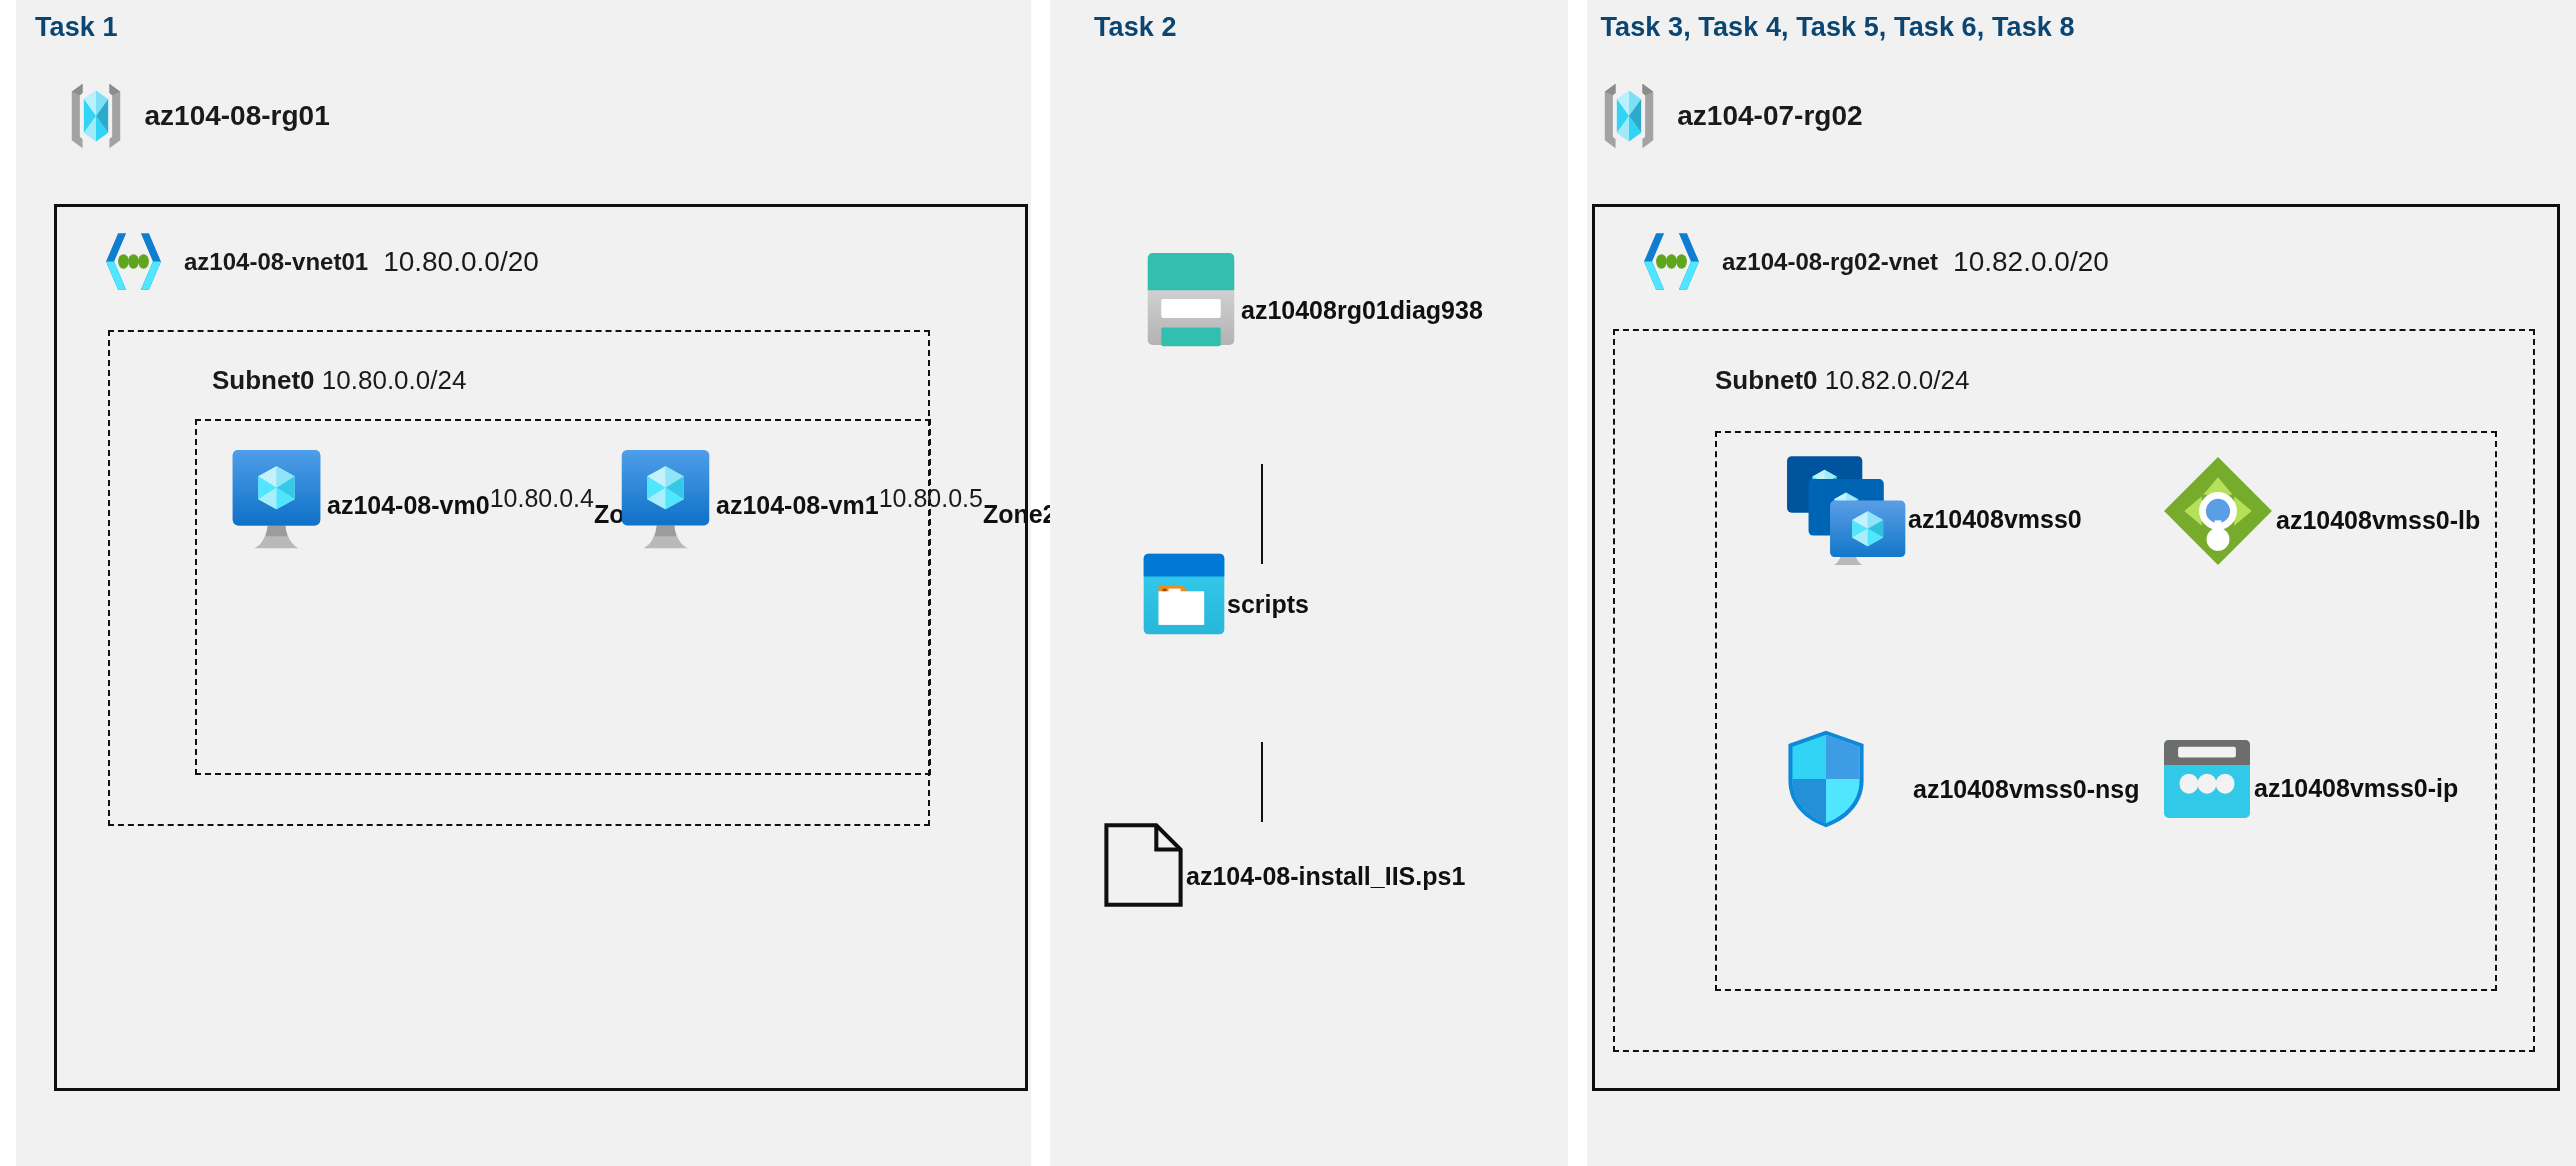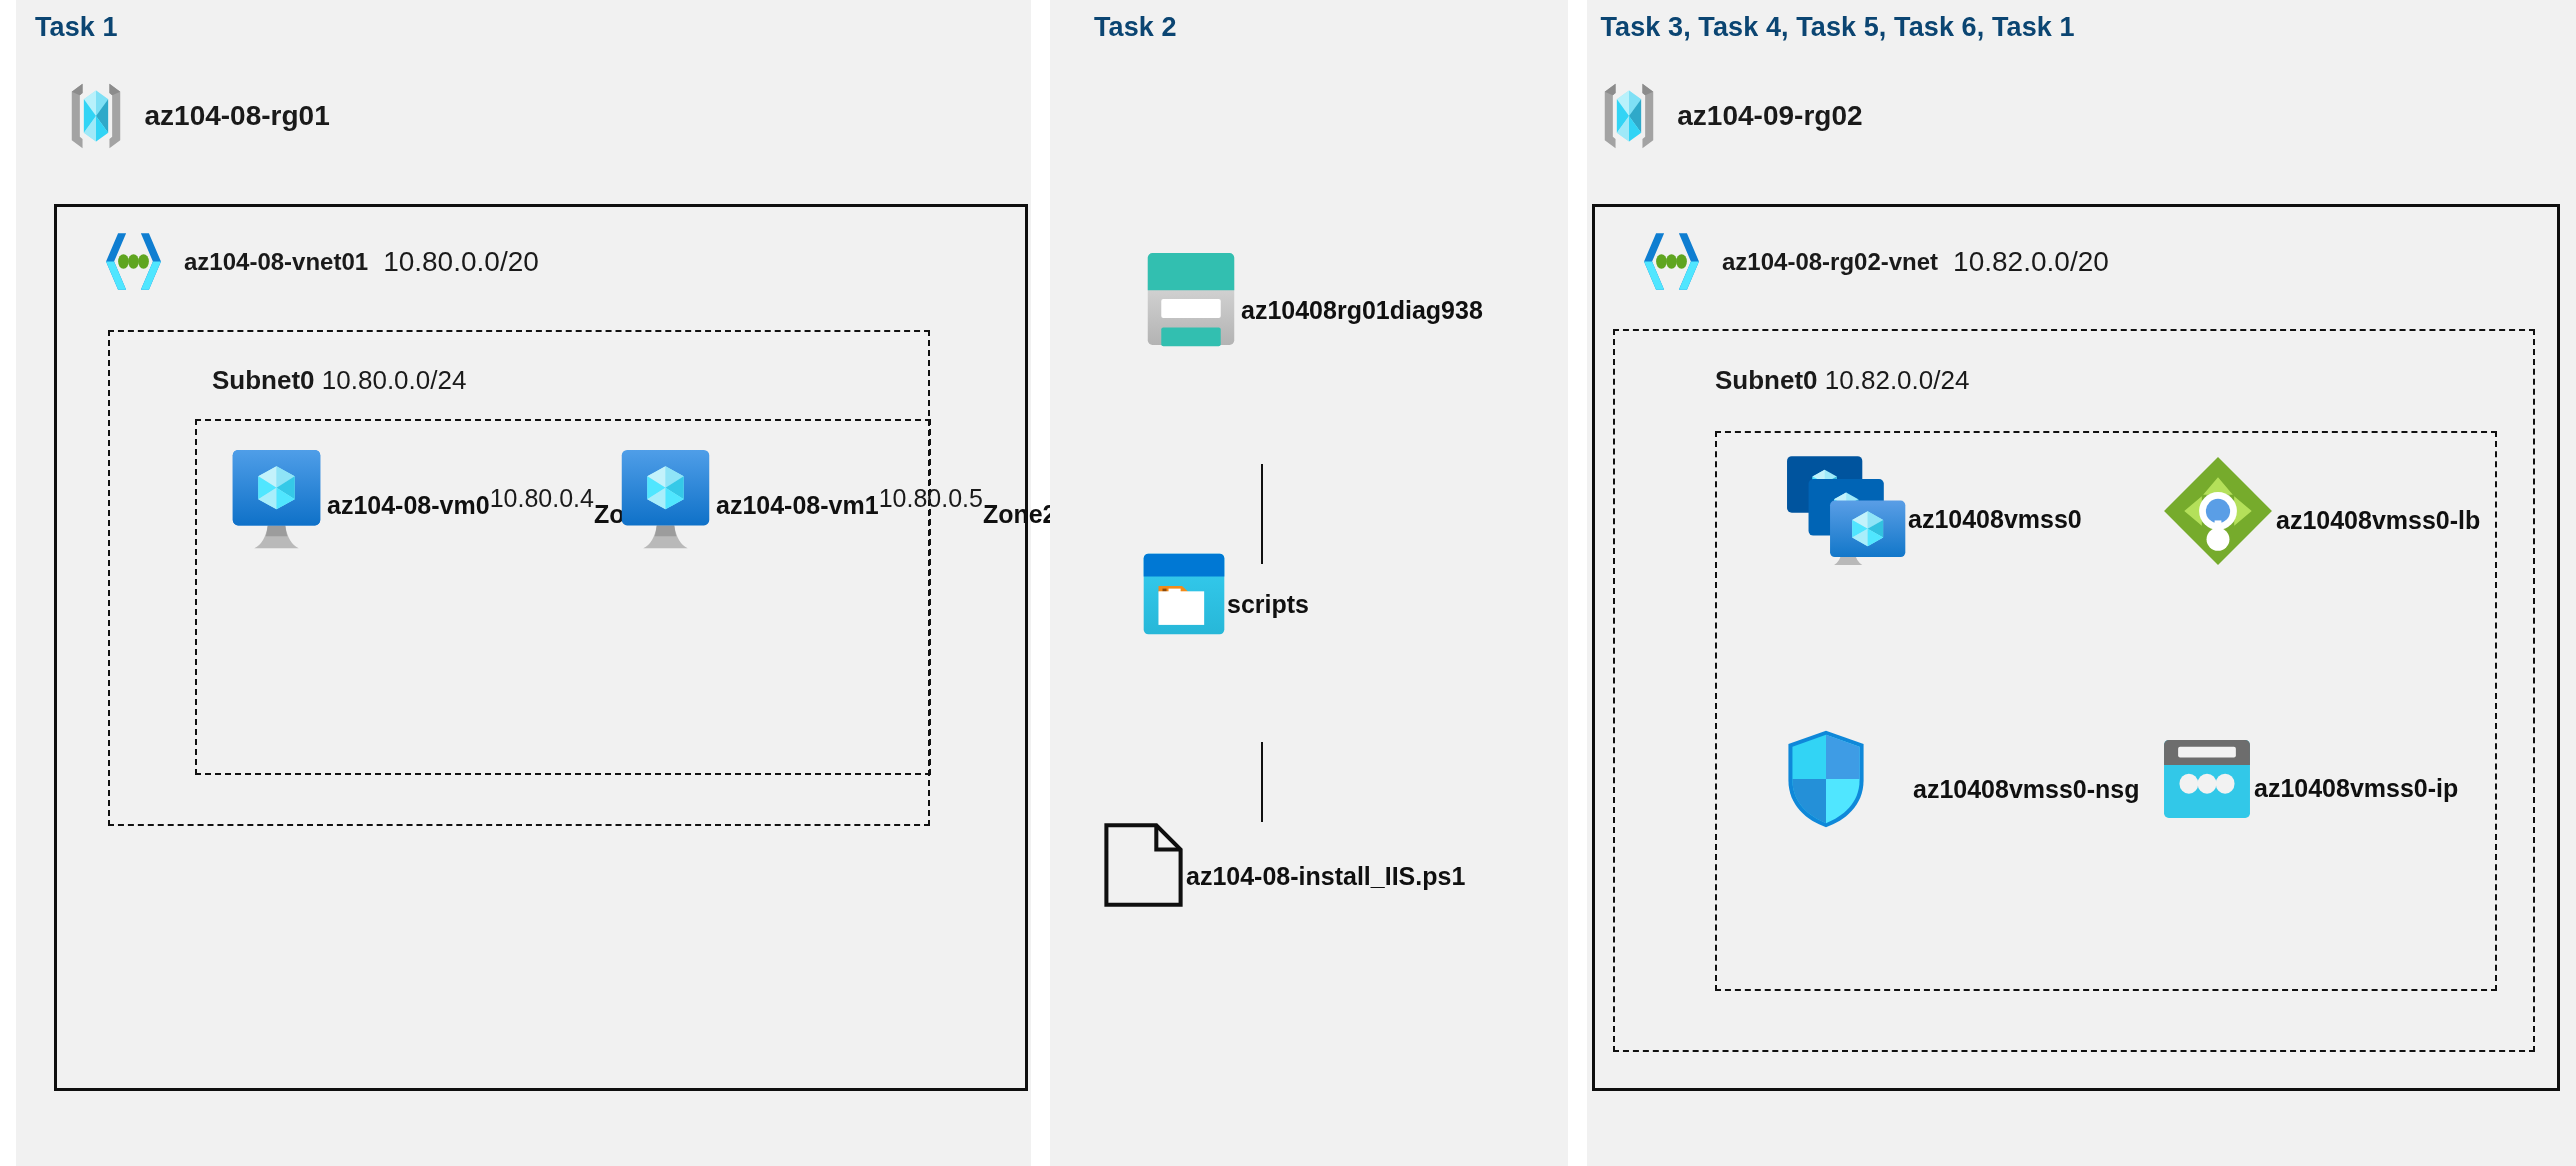--- a/index.html
+++ b/index.html
@@ -288,39 +288,39 @@
           <path d="M8 6 H82 L118 42 V124 H8 Z" fill="none" stroke="#0f0f0f" stroke-width="6" stroke-linejoin="miter"></path>
           <path d="M82 6 V42 H118" fill="none" stroke="#0f0f0f" stroke-width="6" stroke-linejoin="miter"></path>
         </svg>
       </span>
       <div class="caption" style="margin-top:24px;">az104-08-install_IIS.ps1</div>
     </div>
   </div>
 
   <div class="panel" id="panel-task3">
 
-    <div class="task-heading" style="left:13.5px; top:12px;">Task 3, Task 4, Task 5, Task 6, Task 1</div>
+    <div class="task-heading" style="left:13.5px; top:12px;">Task 3, Task 4, Task 5, Task 6, Task 8</div>
 
     <div class="rg-row" style="left:10.8px; top:81px;">
       <span>
         <svg width="62" height="70" viewBox="0 0 92 104">
           <path d="M26 4 L10 16 L10 88 L26 100 L26 86 L22 83 L22 21 L26 18 Z" fill="#a3a3a3"></path>
           <path d="M26 4 L10 16 L22 21 L26 18 Z" fill="#8c8c8c"></path>
           <path d="M66 4 L82 16 L82 88 L66 100 L66 86 L70 83 L70 21 L66 18 Z" fill="#a3a3a3"></path>
           <path d="M66 4 L82 16 L70 21 L66 18 Z" fill="#8c8c8c"></path>
           <path d="M46 14 L28 27 L28 77 L46 90 L64 77 L64 27 Z" fill="#9feaf9"></path>
           <path d="M46 14 L28 27 L46 52 Z" fill="#b8f1fb"></path>
           <path d="M46 14 L64 27 L46 52 Z" fill="#7fe0f5"></path>
           <path d="M46 52 L28 27 L28 77 Z" fill="#32d4f5"></path>
           <path d="M46 52 L64 27 L64 77 Z" fill="#2fa9c9"></path>
           <path d="M46 52 L28 77 L46 90 Z" fill="#9fe9f8"></path>
           <path d="M46 52 L64 77 L46 90 Z" fill="#32d4f5"></path>
         </svg>
       </span>
-      <span class="rg-label">az104-09-rg02</span>
+      <span class="rg-label">az104-07-rg02</span>
     </div>
 
     <div class="vnet-box" style="left:5.4px; top:204px; width:968px; height:887px;"></div>
 
     <div class="vnet-header" style="left:49px; top:229px;">
       <span>
         <svg width="71" height="65" viewBox="0 0 106 96">
           <path d="M30 6 L12 48 L30 90 L42 90 L24 48 L42 6 Z" fill="#0f7ed1"></path>
           <path d="M12 48 L30 90 L42 90 L24 48 Z" fill="#50e6ff"></path>
           <path d="M76 6 L94 48 L76 90 L64 90 L82 48 L64 6 Z" fill="#0f7ed1"></path>

